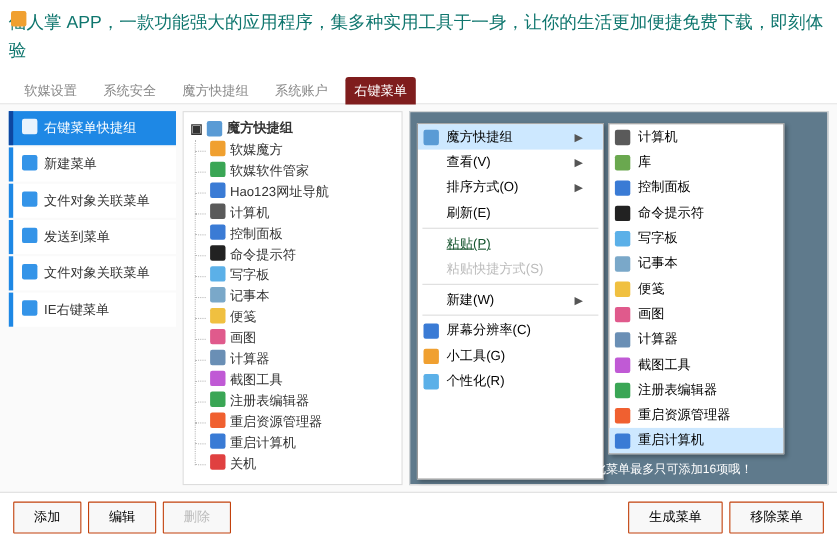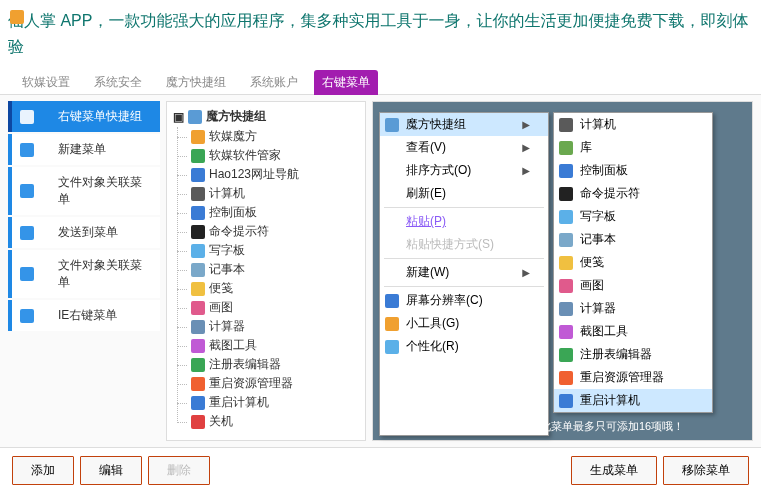--- a/index.html
+++ b/index.html
@@ -1,33 +1,33 @@
 <!DOCTYPE html>
 <html><head>
 <meta charset="utf-8">
 <style>
 *{box-sizing:border-box;margin:0;padding:0;font-family:"Microsoft YaHei","SimSun",sans-serif}
 body{width:761px;height:500px;background:#fff;overflow:hidden;position:relative}
 .header-text{padding:8px 8px;font-size:16px;color:#0f766e;line-height:1.6}
 .tabs{display:flex;gap:8px;padding:0 14px;border-bottom:1px solid #ddd;align-items:flex-end;height:28px}
 .title-badge{position:absolute;top:10px;left:10px;width:14px;height:14px;background:#f0a030;border-radius:2px}
 .tab{font-size:12px;padding:4px 8px;color:#888;cursor:pointer;position:relative;bottom:-1px}
-.tab.active{color:#fff;background:#a21caf;border-radius:3px 3px 0 0}
+.tab.active{color:#fff;background:#7f1d1d;border-radius:3px 3px 0 0}
 .main{display:flex;height:352px;background:#fafafa;padding:6px 8px;gap:6px}
 .sidebar{width:152px;display:flex;flex-direction:column;gap:2px}
-.side-item{display:flex;align-items:center;gap:24px;padding:7px 8px;font-size:12px;cursor:pointer;border-left:4px solid transparent;background:#fff}
+.side-item{display:flex;align-items:flex-start;gap:6px;padding:7px 8px;font-size:12px;cursor:pointer;border-left:4px solid transparent;background:#fff}
 .side-item.active{background:#1e88e5;color:#fff;border-left-color:#0d47a1}
 .side-item:not(.active){border-left-color:#1e88e5;color:#333}
 .side-ico{width:14px;height:14px;flex:none;display:inline-flex;align-items:center;justify-content:center}
 .tree-panel{width:200px;background:#fff;border:1px solid #ddd;overflow:auto;padding:4px 2px}
 .tree-root{font-size:12px}
 .tree-root>.tree-label{font-weight:bold;color:#333;padding:2px 4px;display:flex;align-items:center;gap:4px}
 .tree-children{padding-left:20px;position:relative}
 .tree-children::before{content:"";position:absolute;left:8px;top:0;bottom:8px;border-left:1px dotted #bbb}
-.tree-node{display:flex;align-items:center;gap:4px;padding:1px 2px;font-size:12px;color:#333;white-space:nowrap;position:relative}
+.tree-node{display:flex;gap:4px;padding:1px 2px;font-size:12px;color:#333;white-space:nowrap;position:relative}
 .tree-node::before{content:"";position:absolute;left:-12px;top:50%;width:10px;border-top:1px dotted #bbb}
 .right-panel{flex:1;background:#5f7a8c;border:1px solid #ddd;display:flex;padding:10px 6px 4px;gap:4px;position:relative}
 .ctx-menu{background:#fff;border:1px solid #999;font-size:12px;box-shadow:2px 2px 4px rgba(0,0,0,.3)}
 .ctx-left{width:170px}
 .ctx-right{width:160px;align-self:flex-start}
 .ctx-item{padding:3px 18px 3px 26px;position:relative;display:flex;justify-content:space-between;align-items:center;white-space:nowrap}
 .ctx-item.hl{background:#cde8ff}
 .ctx-sep{border-top:1px solid #ddd;margin:2px 4px}
 .ctx-ico{position:absolute;left:5px;width:14px;height:14px}
 .ctx-arrow{font-size:10px;color:#555}
@@ -181,21 +181,21 @@
           <span class="ctx-arrow">▶</span>
         </div>
         <div class="ctx-item">
           <span>排序方式(O)</span>
           <span class="ctx-arrow">▶</span>
         </div>
         <div class="ctx-item">
           <span>刷新(E)</span>
         </div>
         <div class="ctx-sep"></div>
-        <div class="ctx-item" style="color: #8b5cf6; text-decoration: underline;">
+        <div class="ctx-item" style="color: #14532d; text-decoration: underline;">
           <span>粘贴(P)</span>
         </div>
         <div class="ctx-item" style="color: rgb(187, 187, 187);">
           <span>粘贴快捷方式(S)</span>
         </div>
         <div class="ctx-sep"></div>
         <div class="ctx-item">
           <span>新建(W)</span>
           <span class="ctx-arrow">▶</span>
         </div>

